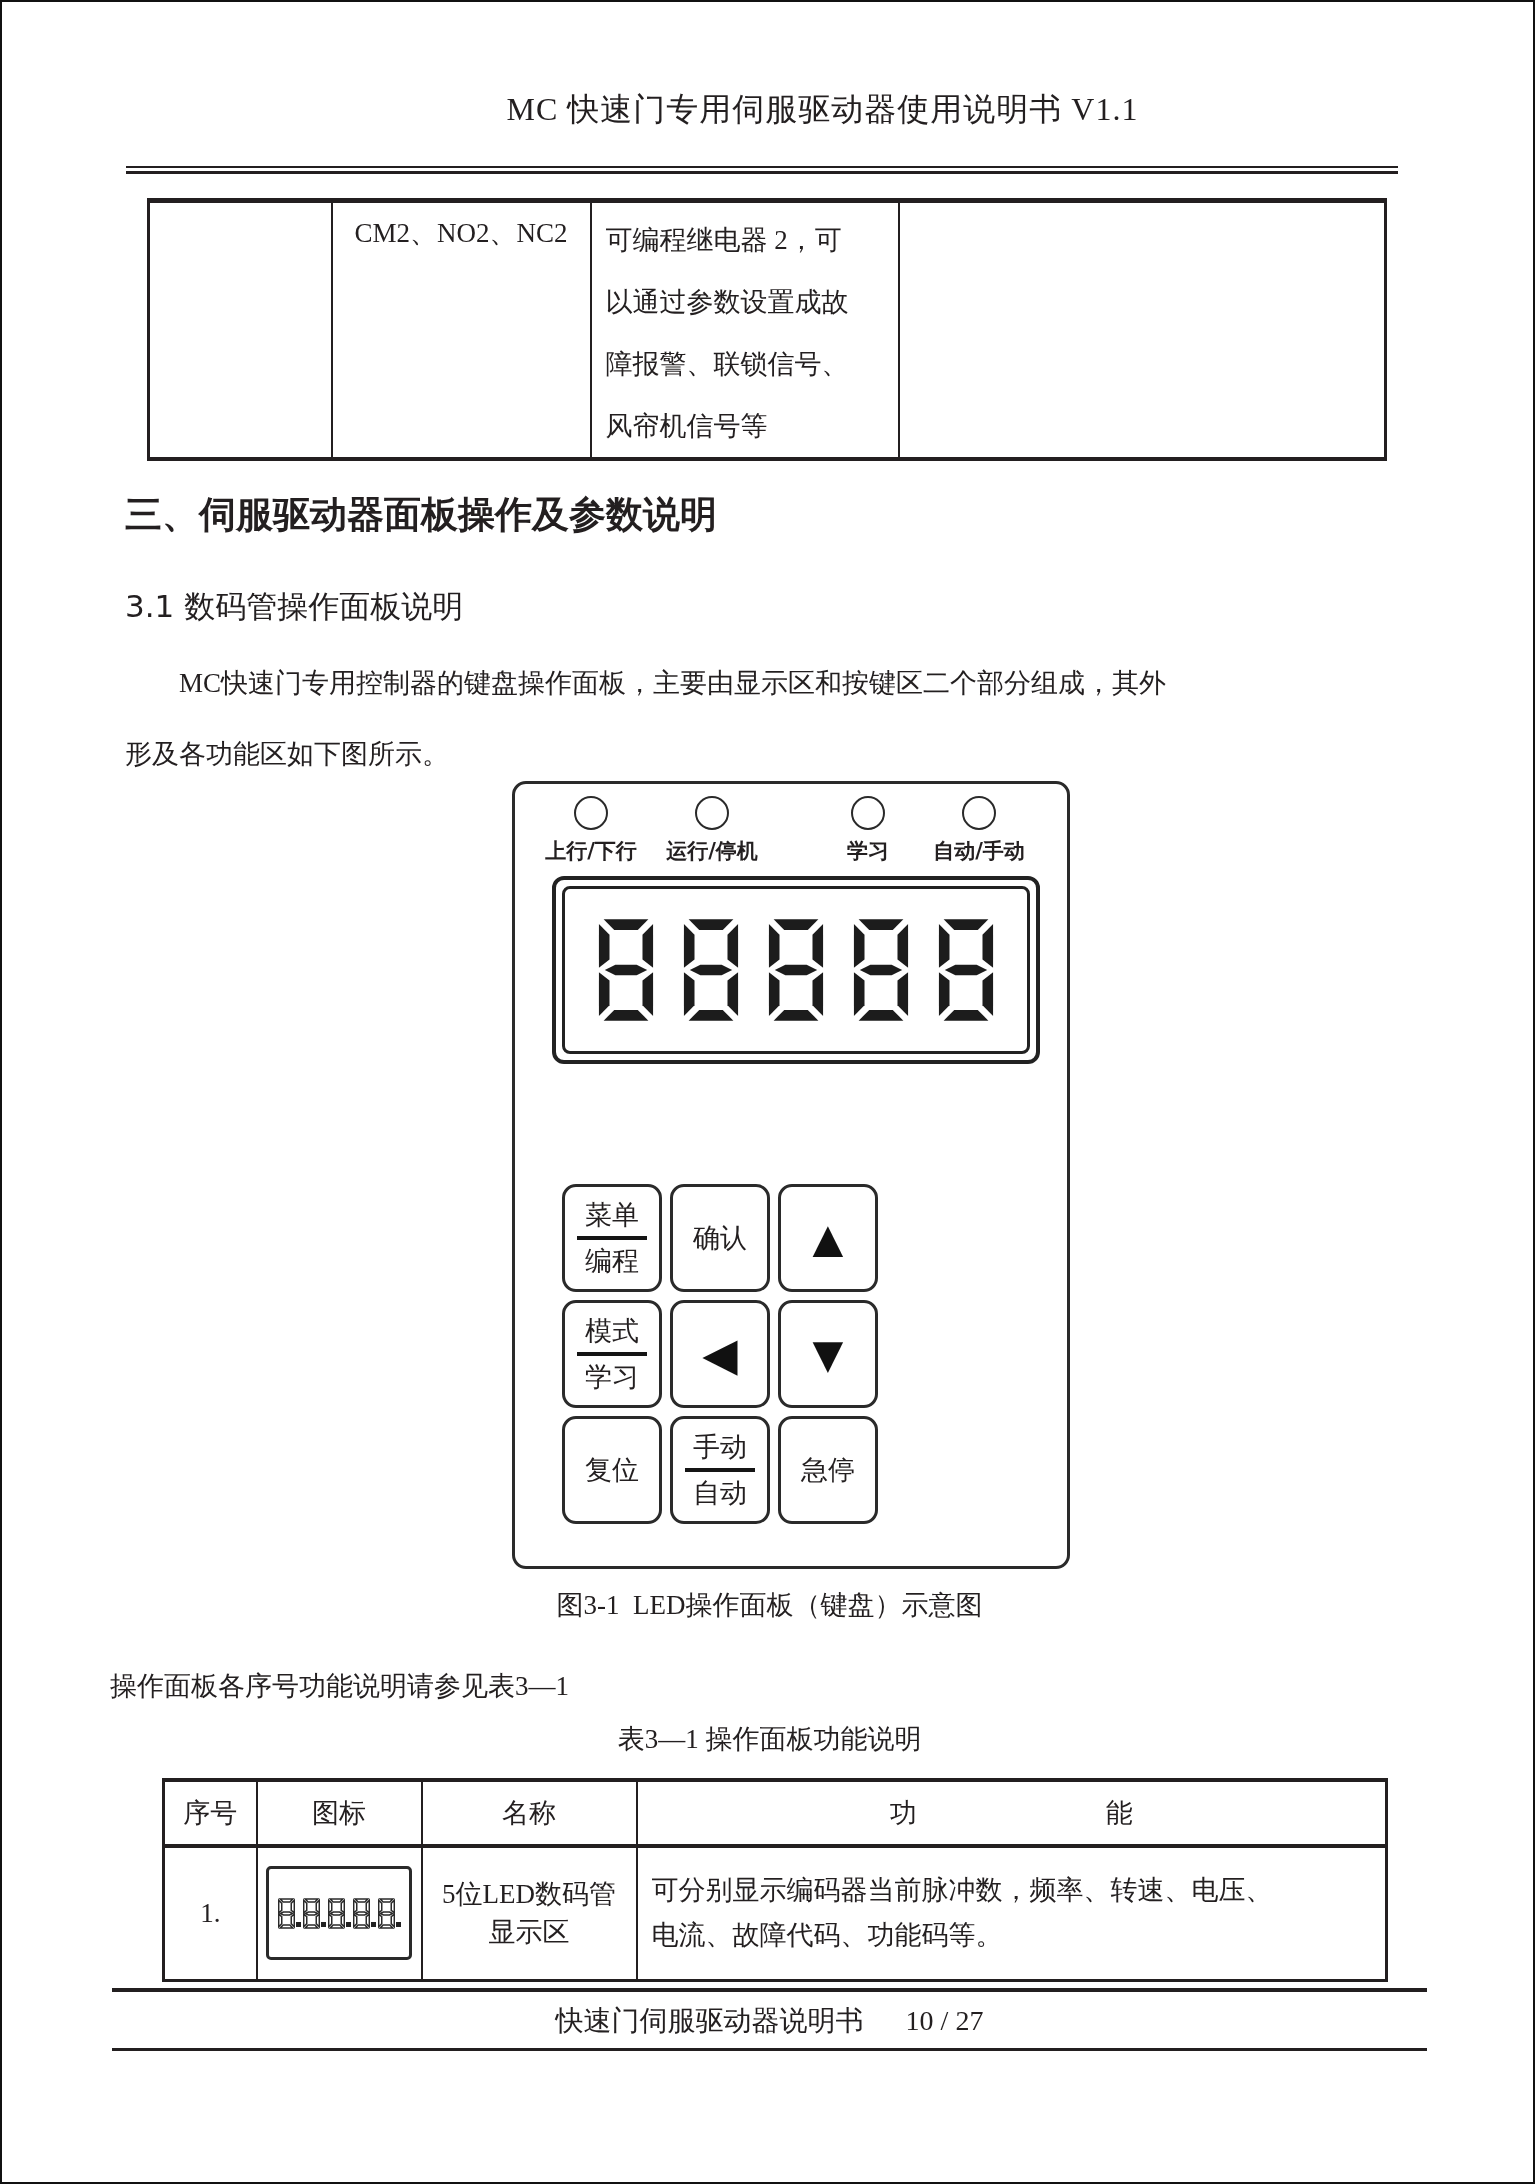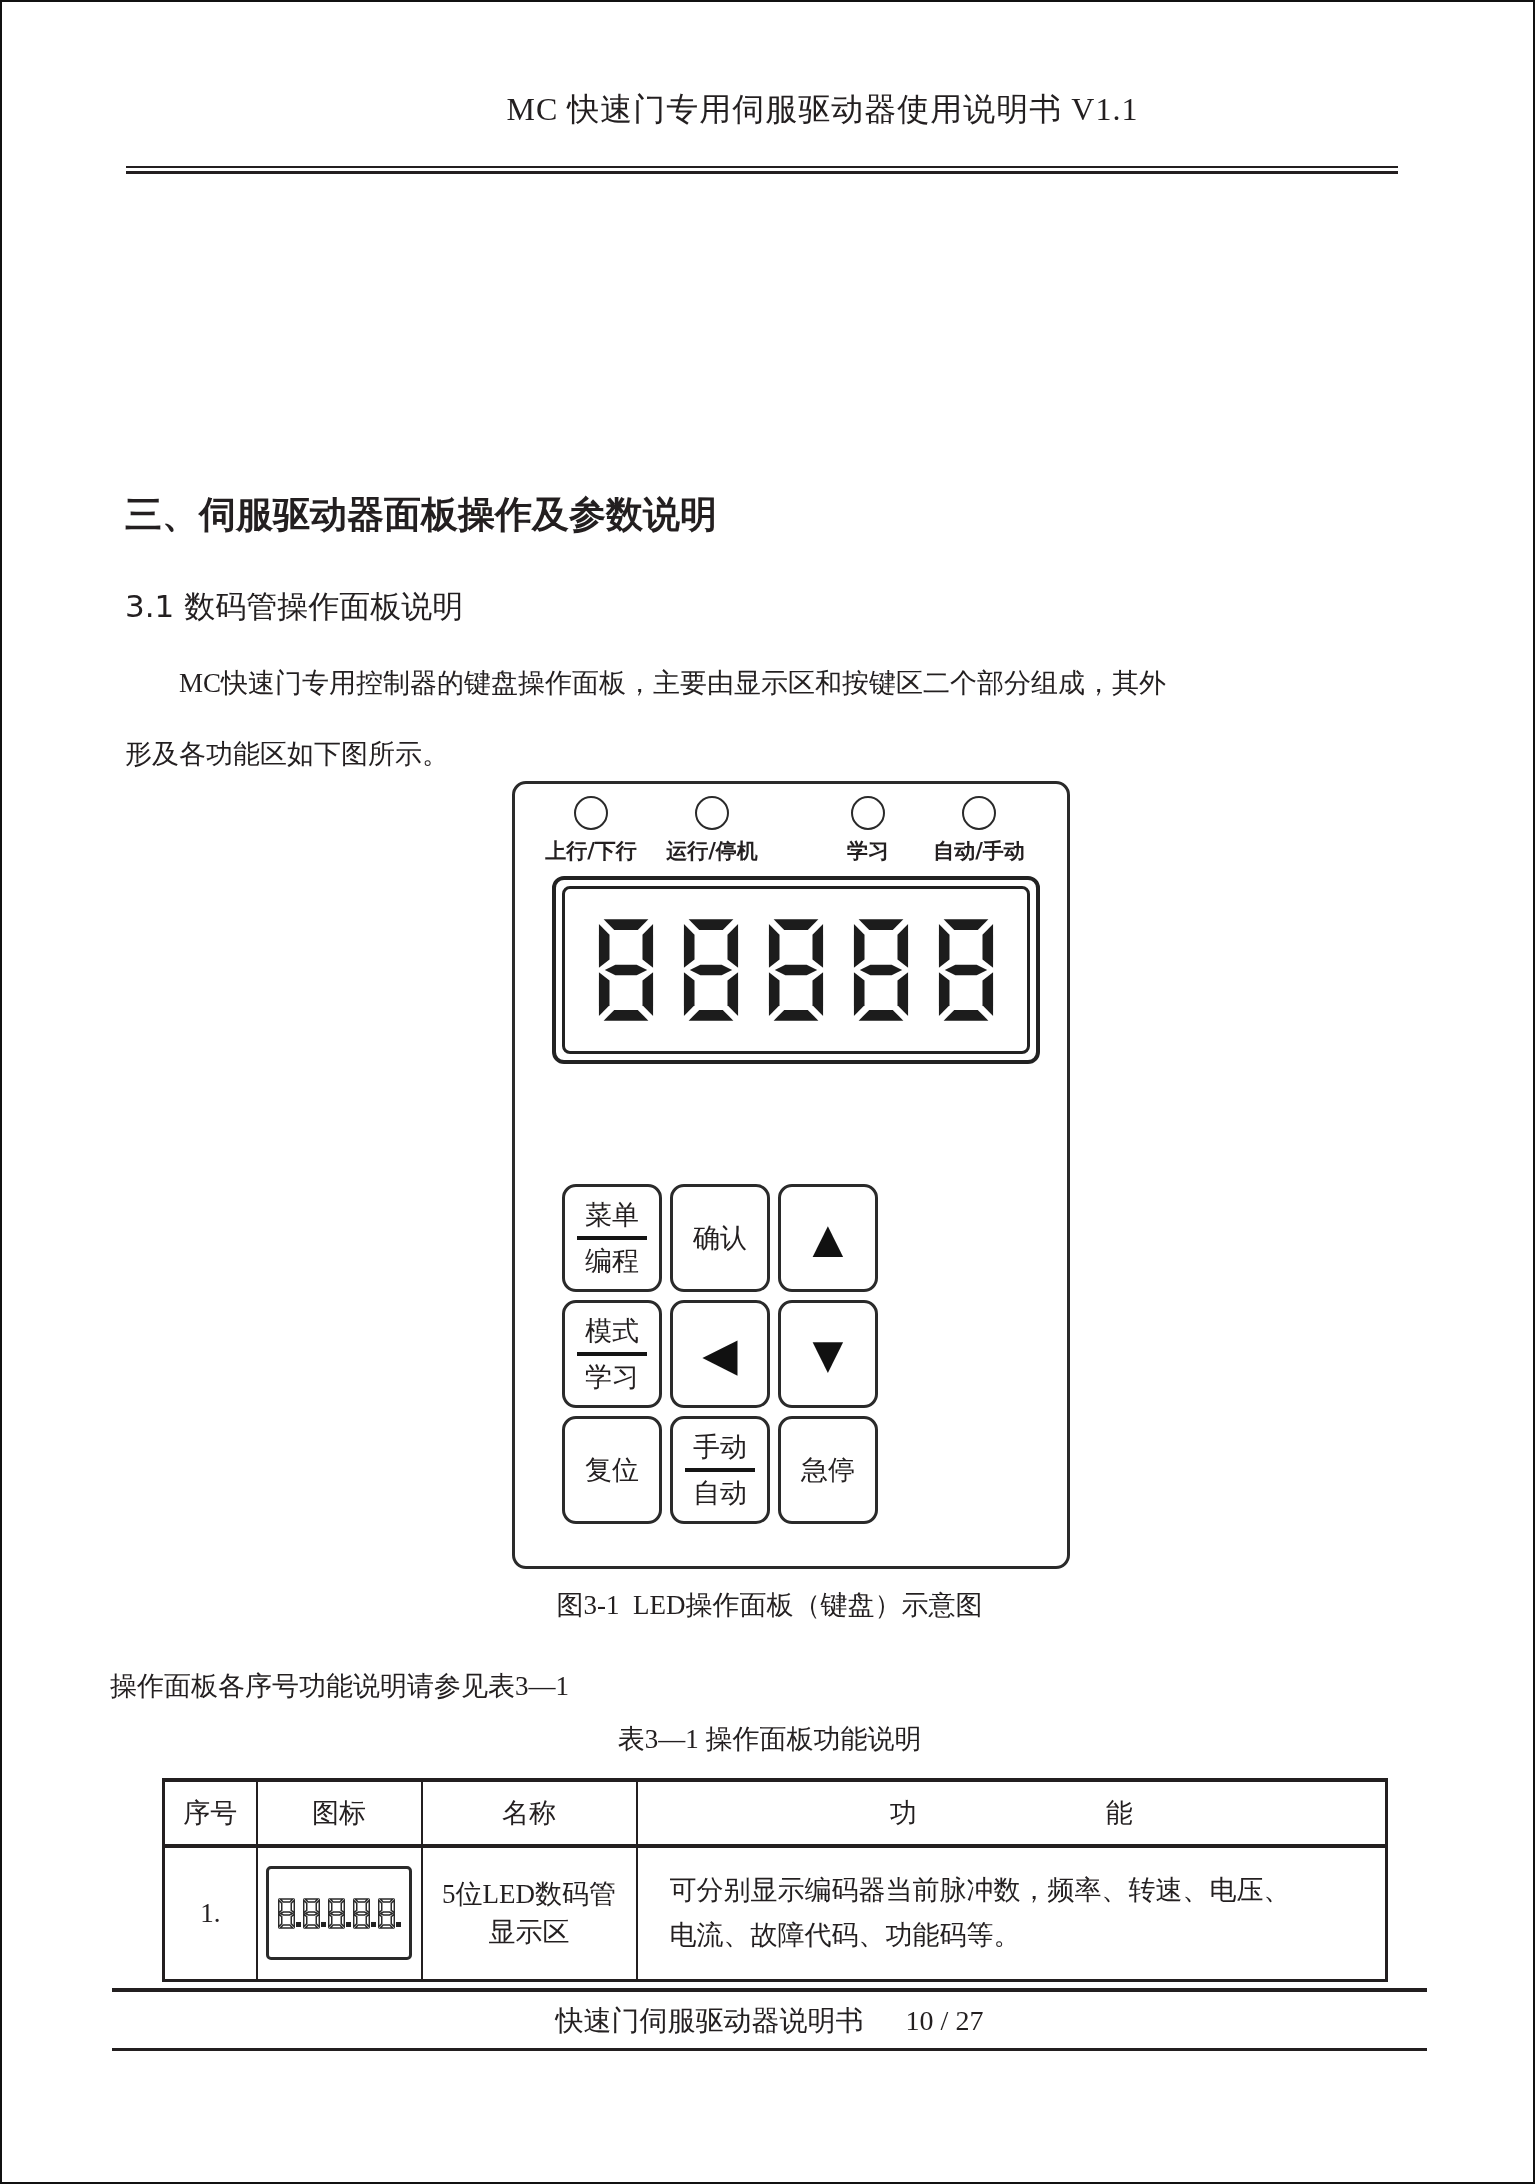--- a/index.html
+++ b/index.html
@@ -104,21 +104,21 @@
   .ft-no{text-align:center;}
   .ft-icon-cell{text-align:center;}
   .led-icon-box{
     display:inline-flex; align-items:center; justify-content:center; gap:2px;
     width:146px; height:94px; border:3px solid #2a2a2a; border-radius:5px; box-sizing:border-box;
   }
   .sm-group{display:flex; align-items:flex-end;}
   .digit-sm{width:17px; height:31px; fill:#ffffff; stroke:#2a2a2a; stroke-width:9px;}
   .sm-dot{width:5px; height:5px; background:#222; margin:0 0 2px 1px;}
   .ft-name{text-align:center; line-height:38px;}
-  .ft-func{padding-left:32px; line-height:45px;}
+  .ft-func{padding-left:14px; line-height:45px;}
   
   .footer-rule1{position:absolute; left:110px; top:1986px; width:1315px; height:4px; background:#231f20;}
   .footer-line{
     position:absolute; top:2000px; left:0; width:1535px;
     display:flex; justify-content:center; align-items:baseline; gap:42px; font-size:28px;
   }
   .footer-rule2{position:absolute; left:110px; top:2046px; width:1315px; height:3px; background:#231f20;}
 </style>
 </head>
 <body>
@@ -133,20 +133,41 @@
     <polygon points="4,12 22,30 22,72 4,86"></polygon>
     <polygon points="14,90 32,81 68,81 86,90 68,99 32,99"></polygon>
   </symbol>
 </svg>
 
 <div class="page">
 
   <div class="page-title">MC 快速门专用伺服驱动器使用说明书 V1.1</div>
   <div class="header-rule"></div>
 
+  <table class="top-table">
+    <colgroup>
+        <col style="width:183px">
+        <col style="width:259px">
+        <col style="width:308px">
+        <col style="width:487px">
+      </colgroup>
+    <tbody>
+        <tr>
+      <td class="tt-c1"></td>
+      <td class="tt-c2">CM2、NO2、NC2</td>
+      <td class="tt-c3">
+            <div>可编程继电器 2，可</div>
+            <div>以通过参数设置成故</div>
+            <div>障报警、联锁信号、</div>
+            <div>风帘机信号等</div>
+          </td>
+      <td class="tt-c4"></td>
+    </tr>
+  </tbody>
+    </table>
 
   <div class="h1">三、伺服驱动器面板操作及参数说明</div>
   <div class="h2">3.1 数码管操作面板说明</div>
 
   <div class="para">
     <div class="indent">MC快速门专用控制器的键盘操作面板，主要由显示区和按键区二个部分组成，其外</div>
     <div>形及各功能区如下图所示。</div>
   </div>
 
   <div class="panel">

